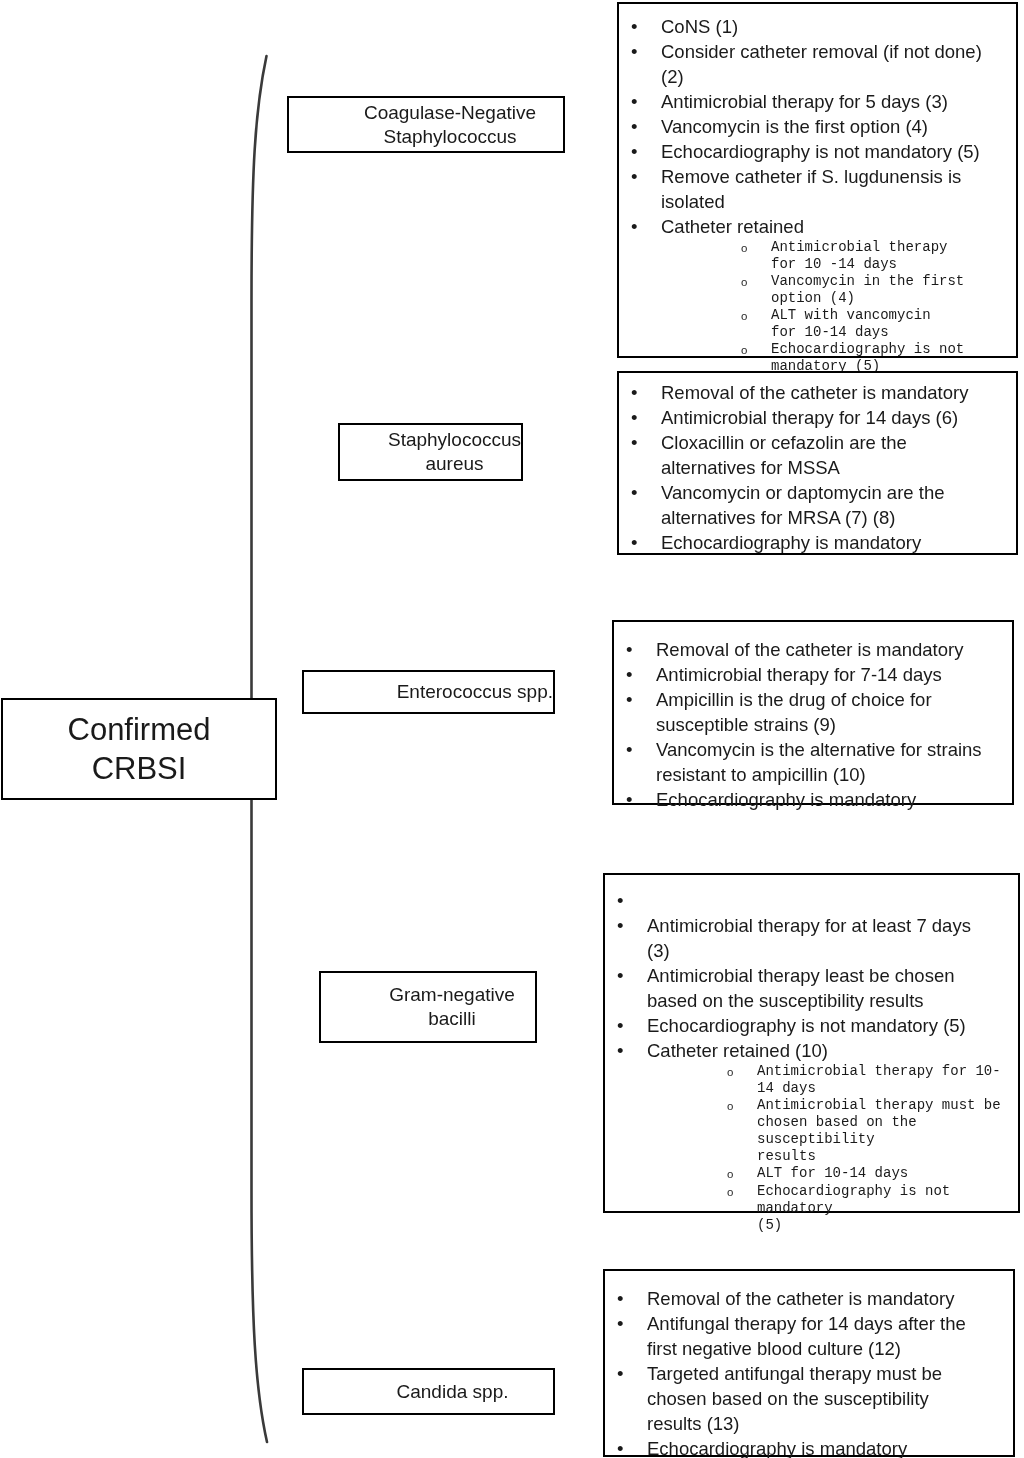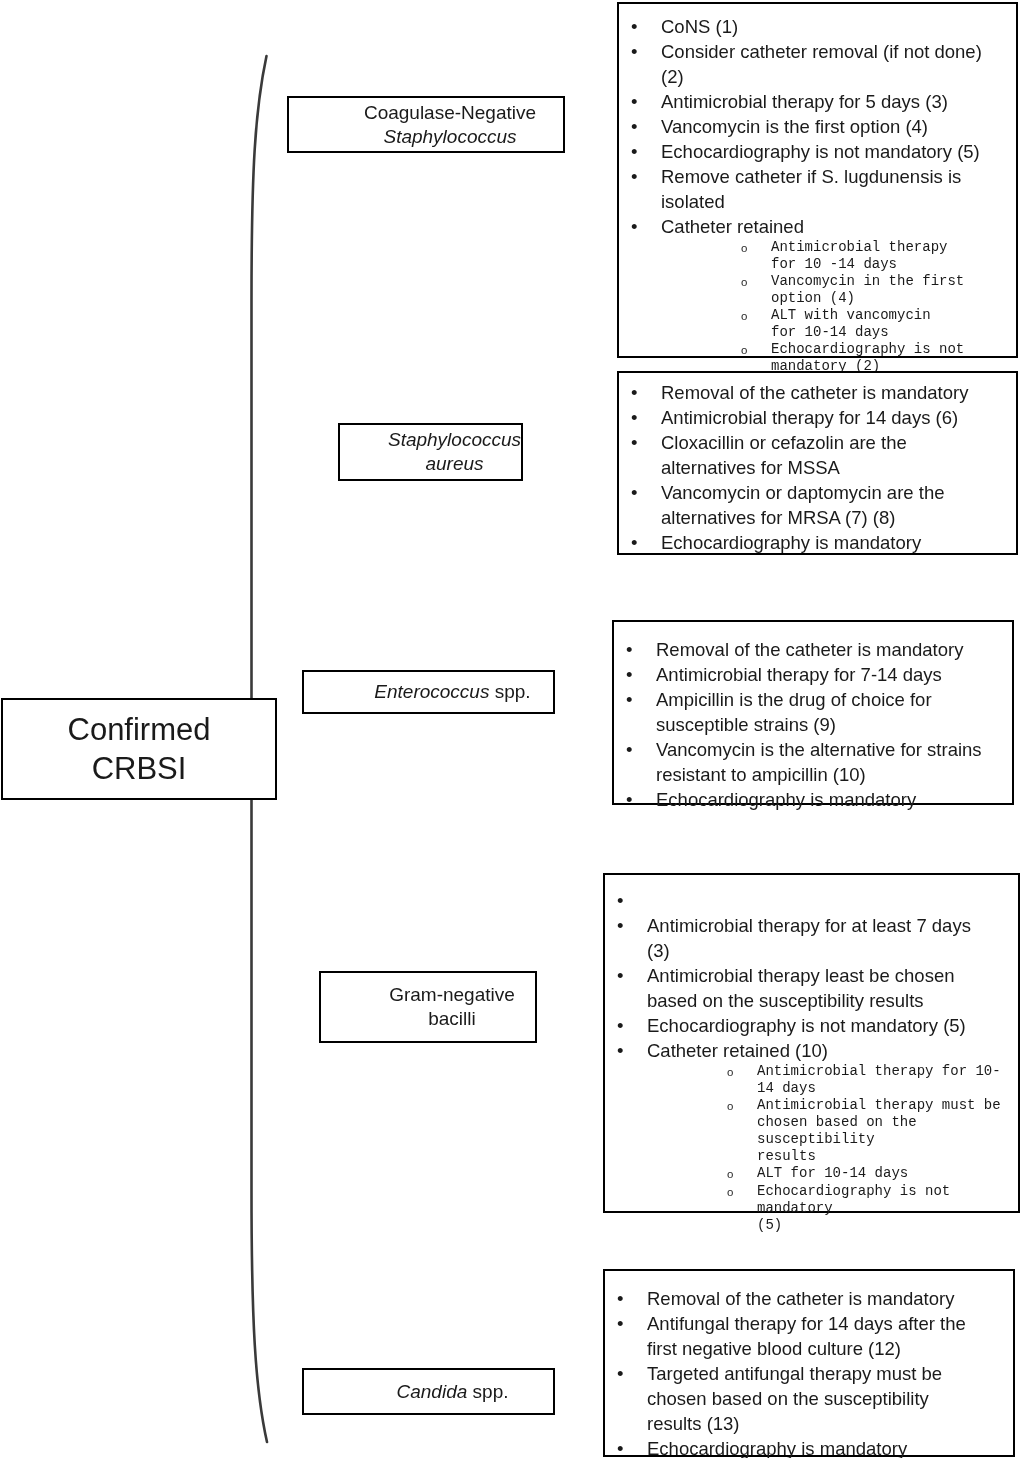--- a/index.html
+++ b/index.html
@@ -4,21 +4,21 @@
 <style>
   html,body{margin:0;padding:0;background:#ffffff;}
   .stage{
     position:relative;width:1024px;height:1458px;background:#ffffff;
     font-family:"Liberation Sans",sans-serif;color:#1a1a1a;overflow:hidden;
   }
   .bx{position:absolute;box-sizing:border-box;border:2px solid #000000;background:#ffffff;}
   
   .lbox{display:flex;flex-direction:column;justify-content:center;align-items:center;
         text-align:center;font-size:19px;line-height:24px;padding-left:48px;}
-  .it{font-style:italic;}
+  .it{}
   
   .root-box{display:flex;flex-direction:column;justify-content:center;align-items:center;
         text-align:center;font-size:31px;line-height:39px;}
   
   .detail{font-size:18.5px;padding:12px 4px 0 12px;}
   .d0{padding-top:10px;} .d1{padding-top:7px;} .d2{padding-top:15px;}
   .d3{padding-top:13px;} .d4{padding-top:15px;}
   .li{display:flex;align-items:flex-start;}
   .li>.b{flex:none;width:30px;line-height:25px;}
   .li>.t{white-space:pre-line;line-height:25px;}
@@ -44,21 +44,21 @@
   <div class="bx lbox" style="left:287px;top:96px;width:278px;height:57px;">
     <div>Coagulase-Negative</div>
     <div class="it">Staphylococcus</div>
   </div>
 
   <div class="bx lbox" style="left:338px;top:423px;width:185px;height:58px;">
     <div class="it">Staphylococcus</div>
     <div class="it">aureus</div>
   </div>
 
-  <div class="bx lbox" style="left:302px;top:670px;width:253px;height:44px;">
+  <div class="bx lbox" style="left:302px;top:670px;width:253px;height:44px;align-items:flex-end;">
     <div><span class="it">Enterococcus</span><span> spp.</span></div>
   </div>
 
   <div class="bx lbox" style="left:302px;top:1368px;width:253px;height:47px;">
     <div><span class="it">Candida</span><span> spp.</span></div>
   </div>
 
   <div class="bx lbox" style="left:319px;top:971px;width:218px;height:72px;">
     <div>Gram-negative</div>
     <div>bacilli</div>
@@ -105,21 +105,21 @@
         <span class="t">Vancomycin in the first option (4)</span>
       </div>
     <div class="sli">
         <span class="sb">o</span>
         <span class="t">ALT with vancomycin
 for 10-14 days</span>
       </div>
     <div class="sli">
         <span class="sb">o</span>
         <span class="t">Echocardiography is not
-mandatory (2)</span>
+mandatory (5)</span>
       </div>
   </div>
 
   <div class="bx detail d1" style="left:617px;top:371px;width:401px;height:184px;">
     <div class="li">
         <span class="b">•</span>
         <span class="t">Removal of the catheter is mandatory</span>
       </div>
     <div class="li">
         <span class="b">•</span>

